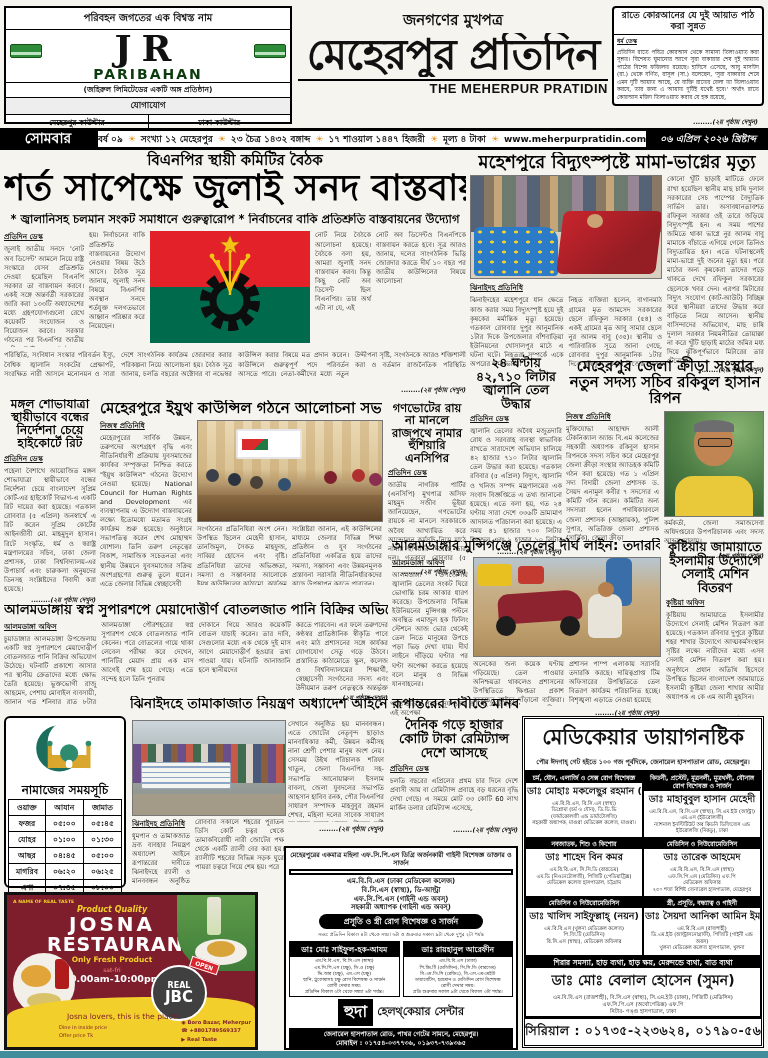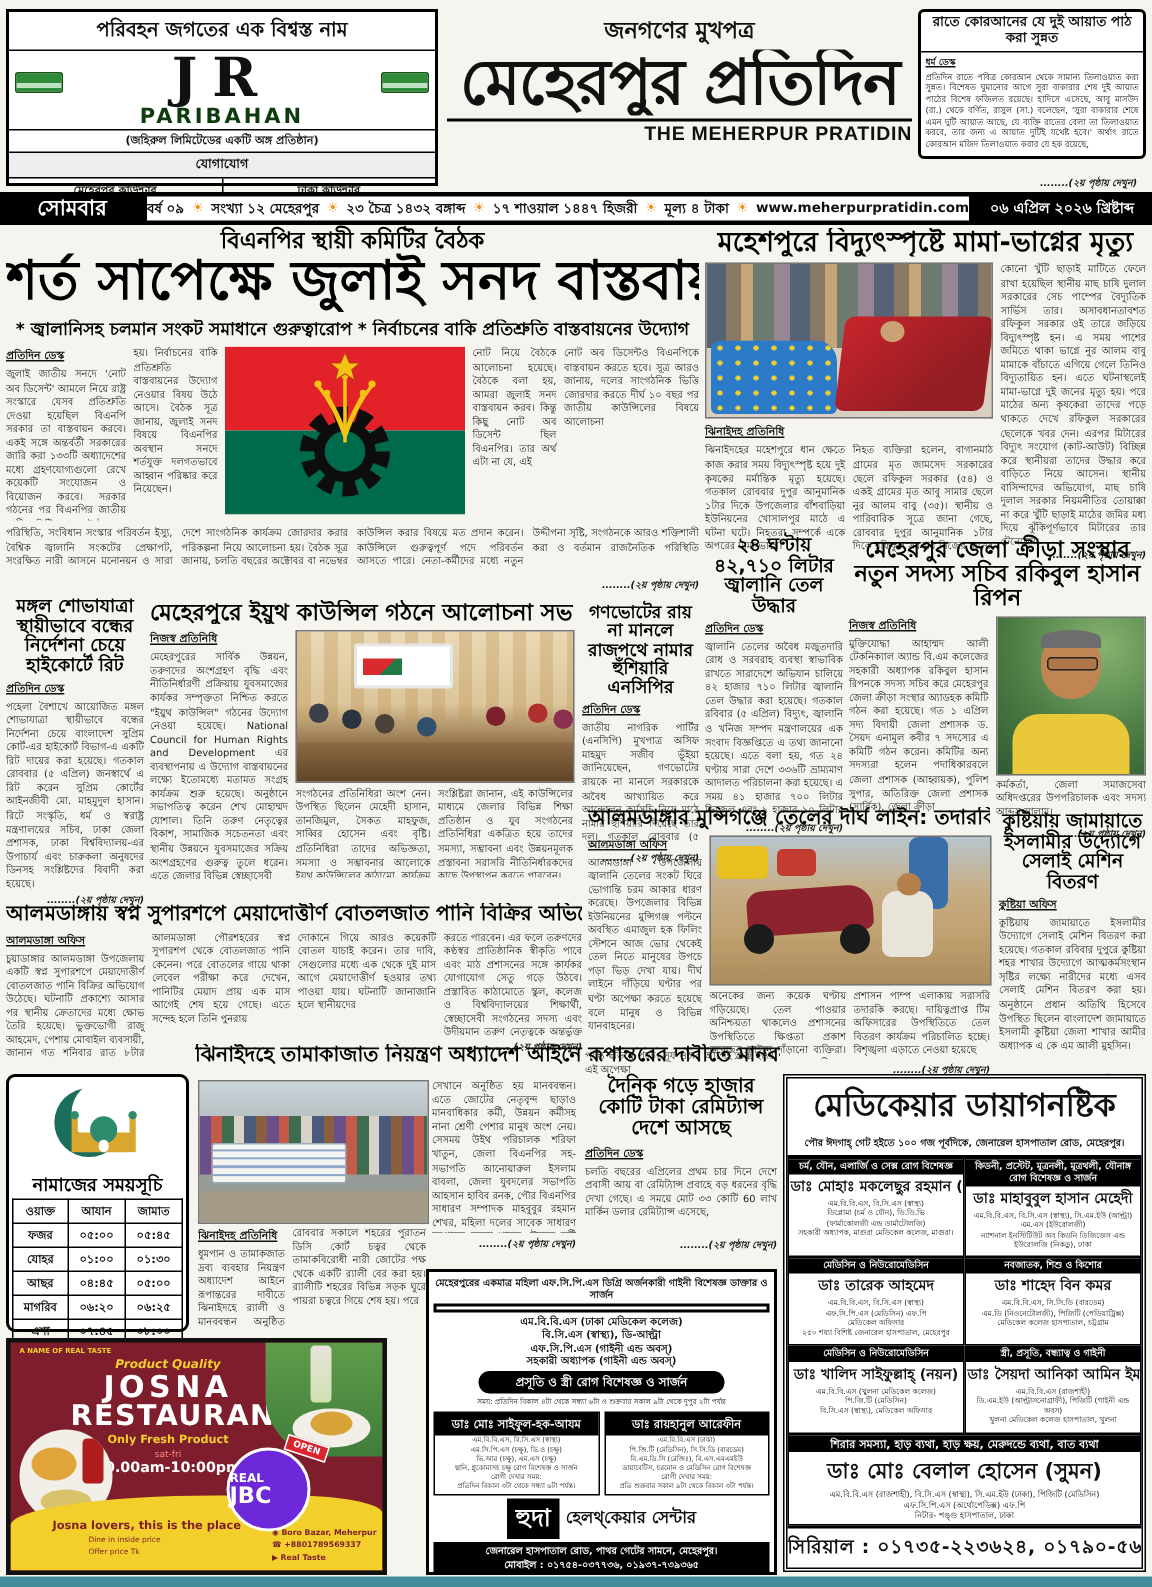--- a/index.html
+++ b/index.html
@@ -10,39 +10,39 @@
   .nw{white-space:nowrap;overflow:hidden;}
   .by{font-size:7.2px;font-weight:bold;text-decoration:underline;display:block;margin-bottom:2px;}
   .txt{font-size:6.6px;line-height:1.38;text-align:justify;color:#1c1c1c;}
   .cont{display:block;text-align:right;font-size:6.3px;font-weight:bold;font-style:italic;margin-top:2px;}
   .cols{display:flex;gap:5px;}
   .col{flex:1;min-width:0;}
   .ph{position:relative;overflow:hidden;border:1px solid #777;background:#cfc8ba;}
   .pre{white-space:pre-line;}
   
   .box{border:2px solid #000;background:#fff;box-sizing:border-box;}
-  .jr-top{font-size:13px;font-weight:bold;text-align:center;border-bottom:1.5px solid #000;padding:2px 0;}
+  .jr-top{font-size:10px;font-weight:bold;text-align:center;border-bottom:1.5px solid #000;padding:2px 0;}
   .jr-big{font-size:36px;font-weight:900;text-align:center;letter-spacing:10px;line-height:1;font-family:"DejaVu Serif","Liberation Serif",serif;}
   .jr-par{position:relative;text-align:center;font-size:14px;font-weight:900;letter-spacing:2px;color:#0d3b0d;}
   .bus{position:absolute;width:30px;height:12px;background:linear-gradient(180deg,#2e8b3a 0 55%,#bfe3c2 55% 80%,#2e8b3a 80% 100%);border:1px solid #145214;border-radius:2px;top:1px;}
   .jr-sub{font-size:7.5px;text-align:center;border-top:1.5px solid #000;border-bottom:1.5px solid #000;padding:1px 0;font-weight:bold;}
   .jr-cont{font-size:8.5px;font-weight:bold;text-align:center;border-bottom:1px solid #000;padding:1px 0;background:#eee;}
   .jr-cols{display:flex;text-align:center;font-weight:bold;}
   .jr-cols>div{flex:1;padding:2px 0;}
   .jr-cols>div:first-child{border-right:1px solid #000;}
   .mast-title{font-size:42px;font-weight:900;text-align:center;line-height:1.05;letter-spacing:-1px;}
   .mast-sub{font-size:13px;font-weight:bold;text-align:right;font-family:"Liberation Sans",sans-serif;letter-spacing:.5px;}
   .rel-title{font-size:9px;font-weight:900;text-align:center;border-bottom:1.5px solid #000;padding:2px 1px;line-height:1.2;}
   .rel-body{font-size:5.6px;line-height:1.35;text-align:justify;padding:2px 3px 0 3px;}
   
   .datebar{background:#000;display:flex;align-items:stretch;}
   .date-day{width:96px;color:#fff;font-size:14px;font-weight:900;display:flex;align-items:center;justify-content:center;}
   .date-mid{flex:1;background:#fff;margin:3px 2px;display:flex;align-items:center;justify-content:center;gap:5px;font-size:9px;font-weight:bold;white-space:nowrap;overflow:hidden;}
   .sun{color:#e8911c;font-size:9px;}
-  .date-right{width:120px;color:#fff;font-size:9.5px;font-weight:bold;display:flex;align-items:center;justify-content:center;}
+  .date-right{width:120px;color:#fff;font-size:9.5px;font-weight:bold;display:flex;align-items:center;justify-content:center;font-style:italic;}
   
   .ptab{width:100%;border-collapse:collapse;font-size:7.6px;font-weight:bold;text-align:center;}
   .ptab td,.ptab th{border:1px solid #000;padding:1px 0;}
   
   .med{border:3px double #000;background:#fff;box-sizing:border-box;display:flex;flex-direction:column;}
   .med-title{font-size:21px;font-weight:900;text-align:center;white-space:nowrap;overflow:hidden;padding:2px 0 0 0;}
   .med-addr{font-size:6.4px;font-weight:bold;text-align:center;border-bottom:2px solid #000;padding:1px 2px 2px 2px;}
   .med-grid{display:grid;grid-template-columns:1fr 1fr;flex:1;}
   .med-cell{border:1px solid #000;display:flex;flex-direction:column;min-width:0;}
   .med-spec{background:#000;color:#fff;font-size:6.2px;font-weight:bold;text-align:center;padding:1px 1px;line-height:1.25;}
@@ -60,21 +60,21 @@
   .huda-doc{flex:1;border:1px solid #000;display:flex;flex-direction:column;min-width:0;}
   .huda-doc-name{background:#000;color:#fff;font-size:7.6px;font-weight:bold;text-align:center;padding:1px 0;white-space:nowrap;overflow:hidden;}
   .huda-doc-cred{font-size:4.6px;text-align:center;line-height:1.35;padding:1px;}
   .huda-brand{display:flex;align-items:center;justify-content:center;gap:4px;}
   .huda-logo{background:#000;color:#fff;font-size:16px;font-weight:900;padding:0 6px;}
   .huda-brand2{font-size:11px;font-weight:900;}
   .huda-addr{background:#000;color:#fff;font-size:6.4px;font-weight:bold;text-align:center;line-height:1.3;padding:2px;}
   
   .josna{background:#7e1e2d;border:3px solid #111;box-sizing:border-box;overflow:hidden;color:#fff;}
   .josna-wave{position:absolute;left:0;right:0;bottom:0;height:50px;background:#f2cf2a;border-radius:55% 25% 0 0/20px 12px 0 0;}
-  .jbc{position:absolute;width:52px;height:52px;border-radius:50%;background:#6d28d9;border:2px solid #fff;display:flex;flex-direction:column;align-items:flex-start;justify-content:center;line-height:1;}
+  .jbc{position:absolute;width:52px;height:52px;border-radius:50%;background:#404040;border:2px solid #fff;display:flex;flex-direction:column;align-items:center;justify-content:center;line-height:1;}
   .foot-icons{font-size:5.2px;color:#7e1e2d;font-weight:bold;line-height:1.6;}
 </style>
 </head>
 <body>
 
 <div class="page">
 
   <div class="abs box" style="left:4px;top:6px;width:288px;height:118px;">
     <div class="jr-top">পরিবহন জগতের এক বিশ্বস্ত নাম</div>
     <div style="position:relative;height:36px;">
@@ -409,21 +409,21 @@
       <div style="position:absolute;left:8px;top:12px;width:30px;height:22px;background:#e0a43a;border-radius:50%;"></div>
       <div style="position:absolute;right:6px;top:6px;width:14px;height:30px;background:#b01c1c;border-radius:3px;"></div>
       <div style="position:absolute;left:14px;bottom:6px;width:34px;height:16px;background:#d8c36a;border-radius:50%;"></div>
     </div>
     <div class="josna-wave"></div>
     <div class="jbc" style="right:48px;bottom:26px;">
       <span style="font-size:8px;font-weight:bold;">REAL</span>
       <span style="font-size:15px;font-weight:900;">JBC</span>
     </div>
     <div style="position:absolute;right:36px;bottom:76px;background:#d8252e;color:#fff;font-size:6px;font-weight:bold;padding:1px 4px;transform:rotate(18deg);border:1px solid #fff;">OPEN</div>
-    <div style="position:absolute;left:28px;bottom:26px;color:#7e1e2d;font-size:7.6px;font-weight:700;">Josna lovers, this is the place</div>
+    <div style="position:absolute;left:60px;bottom:26px;color:#7e1e2d;font-size:7.6px;font-weight:400;">Josna lovers, this is the place</div>
     <div style="position:absolute;left:52px;bottom:8px;color:#7e1e2d;font-size:5px;line-height:1.5;">
       <div>Dine in inside price</div>
       <div>Offer price Tk</div>
     </div>
     <div class="foot-icons" style="position:absolute;right:4px;bottom:4px;text-align:left;">
       <div><span>◉</span> <span>Boro Bazar, Meherpur</span></div>
       <div><span>☎</span> <span>+8801789569337</span></div>
       <div><span>▶</span> <span>Real Taste</span></div>
     </div>
   </div>
@@ -478,35 +478,35 @@
 সহকারী অধ্যাপক, মাগুরা মেডিকেল কলেজ, মাগুরা।</div>
       </div>
       <div class="med-cell">
         <div class="med-spec">কিডনী, প্রস্টেট, মূত্রনলী, মূত্রথলী, যৌনাঙ্গ রোগ বিশেষজ্ঞ ও সার্জন</div>
         <div class="med-name">ডাঃ মাহাবুবুল হাসান মেহেদী</div>
         <div class="med-cred pre">এম.বি.বি.এস, বি.সি.এস (স্বাস্থ্য), সি.এম.ইউ (আল্ট্রা)
 এম.এস (ইউরোলজী)
 ন্যাশনাল ইনস্টিটিউট অব কিডনি ডিজিজেস এন্ড ইউরোলজি (নিকডু), ঢাকা</div>
       </div>
       <div class="med-cell">
+        <div class="med-spec">নবজাতক, শিশু ও কিশোর</div>
+        <div class="med-name">ডাঃ শাহেদ বিন কমর</div>
+        <div class="med-cred pre">এম.বি.বি.এস, সি.সি.ডি (বারডেম)
+এম.ডি (নিওনেটোলজী), পিজিটি (পেডিয়াট্রিক্স)
+মেডিকেল কলেজ হাসপাতাল, চট্টগ্রাম</div>
+      </div>
+      <div class="med-cell">
         <div class="med-spec">মেডিসিন ও নিউরোমেডিসিন</div>
         <div class="med-name">ডাঃ তারেক আহমেদ</div>
         <div class="med-cred pre">এম.বি.বি.এস, বি.সি.এস (স্বাস্থ্য)
 এফ.সি.পি.এস (মেডিসিন) এফ.পি
 মেডিকেল অফিসার
 ২৫০ শয্যা বিশিষ্ট জেনারেল হাসপাতাল, মেহেরপুর</div>
       </div>
       <div class="med-cell">
-        <div class="med-spec">নবজাতক, শিশু ও কিশোর</div>
-        <div class="med-name">ডাঃ শাহেদ বিন কমর</div>
-        <div class="med-cred pre">এম.বি.বি.এস, সি.সি.ডি (বারডেম)
-এম.ডি (নিওনেটোলজী), পিজিটি (পেডিয়াট্রিক্স)
-মেডিকেল কলেজ হাসপাতাল, চট্টগ্রাম</div>
-      </div>
-      <div class="med-cell">
         <div class="med-spec">মেডিসিন ও নিউরোমেডিসিন</div>
         <div class="med-name">ডাঃ খালিদ সাইফুল্লাহ্ (নয়ন)</div>
         <div class="med-cred pre">এম.বি.বি.এস (খুলনা মেডিকেল কলেজ)
 পি.জি.টি (মেডিসিন)
 বি.সি.এস (স্বাস্থ্য), মেডিকেল অফিসার</div>
       </div>
       <div class="med-cell">
         <div class="med-spec">স্ত্রী, প্রসূতি, বন্ধ্যাত্ব ও গাইনী</div>
         <div class="med-name">ডাঃ সৈয়দা আনিকা আমিন ইমা</div>
         <div class="med-cred pre">এম.বি.বি.এস (রাজশাহী)

